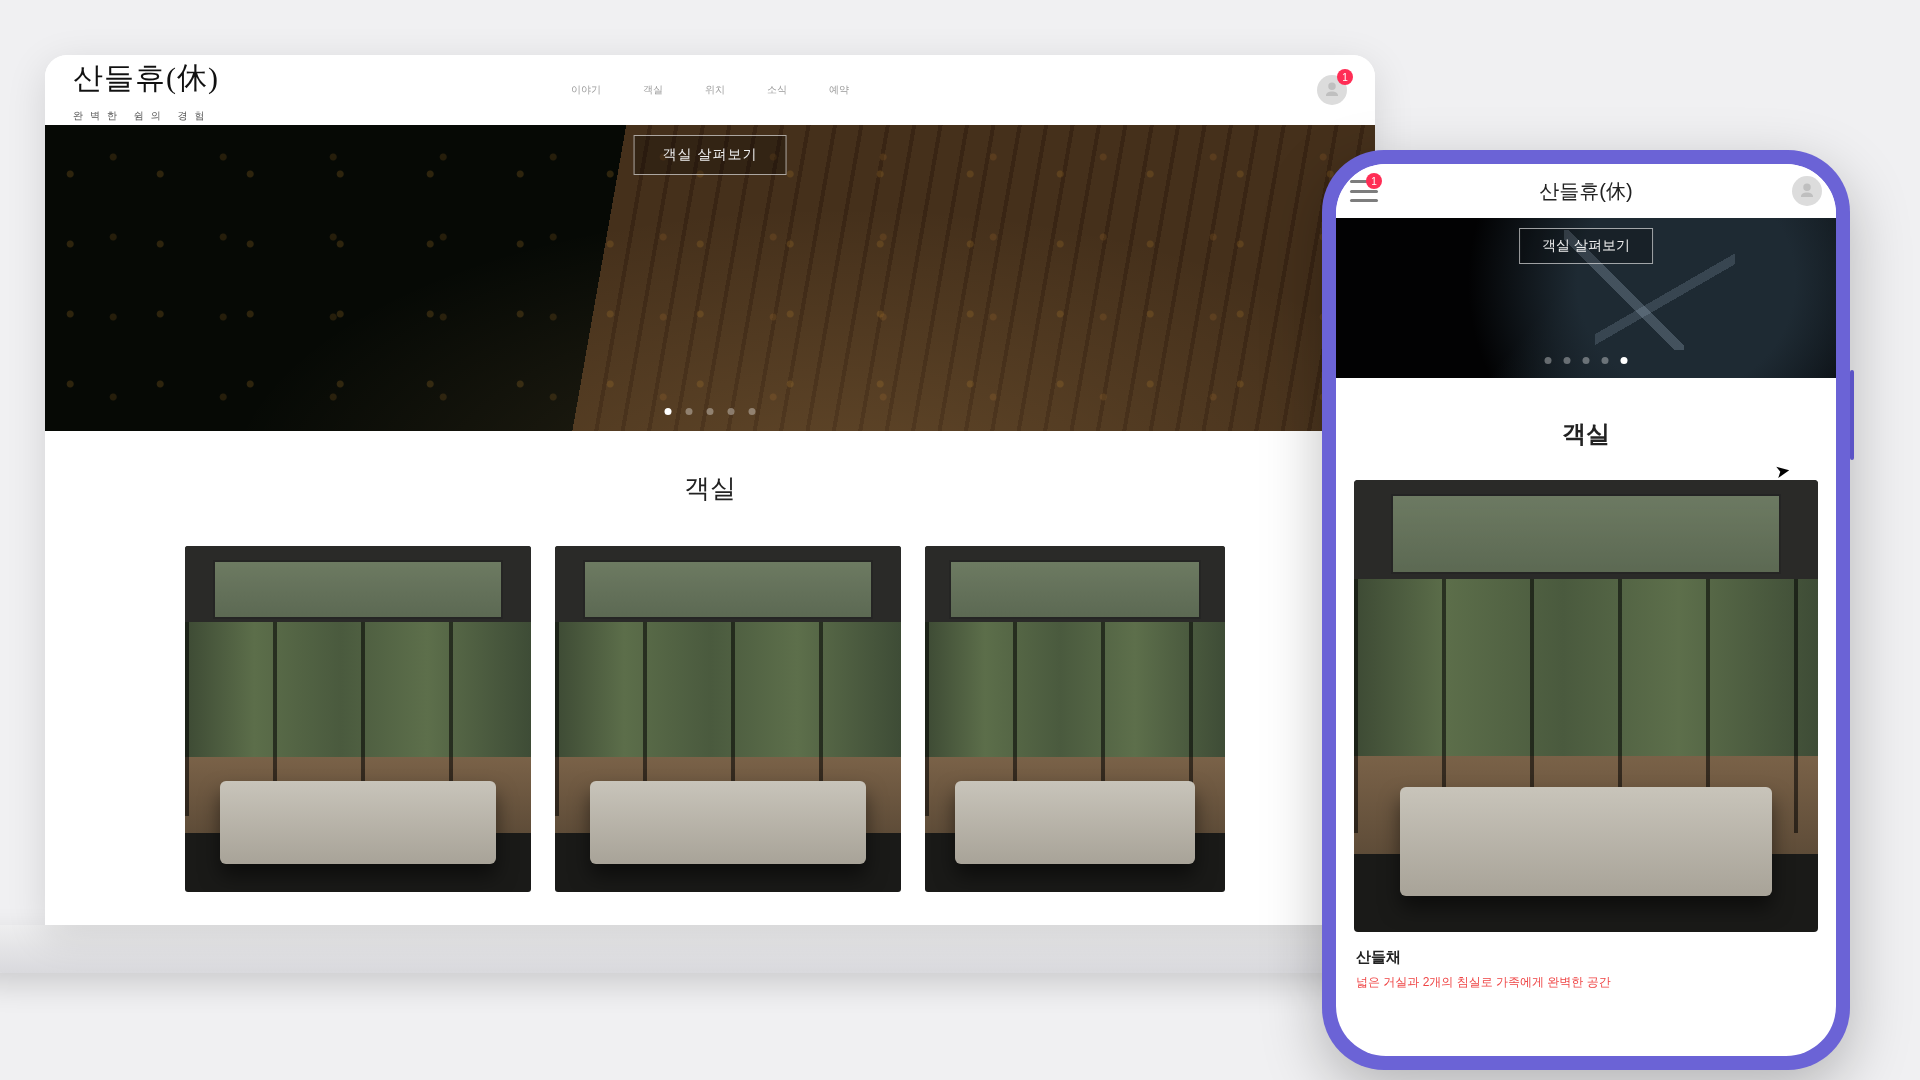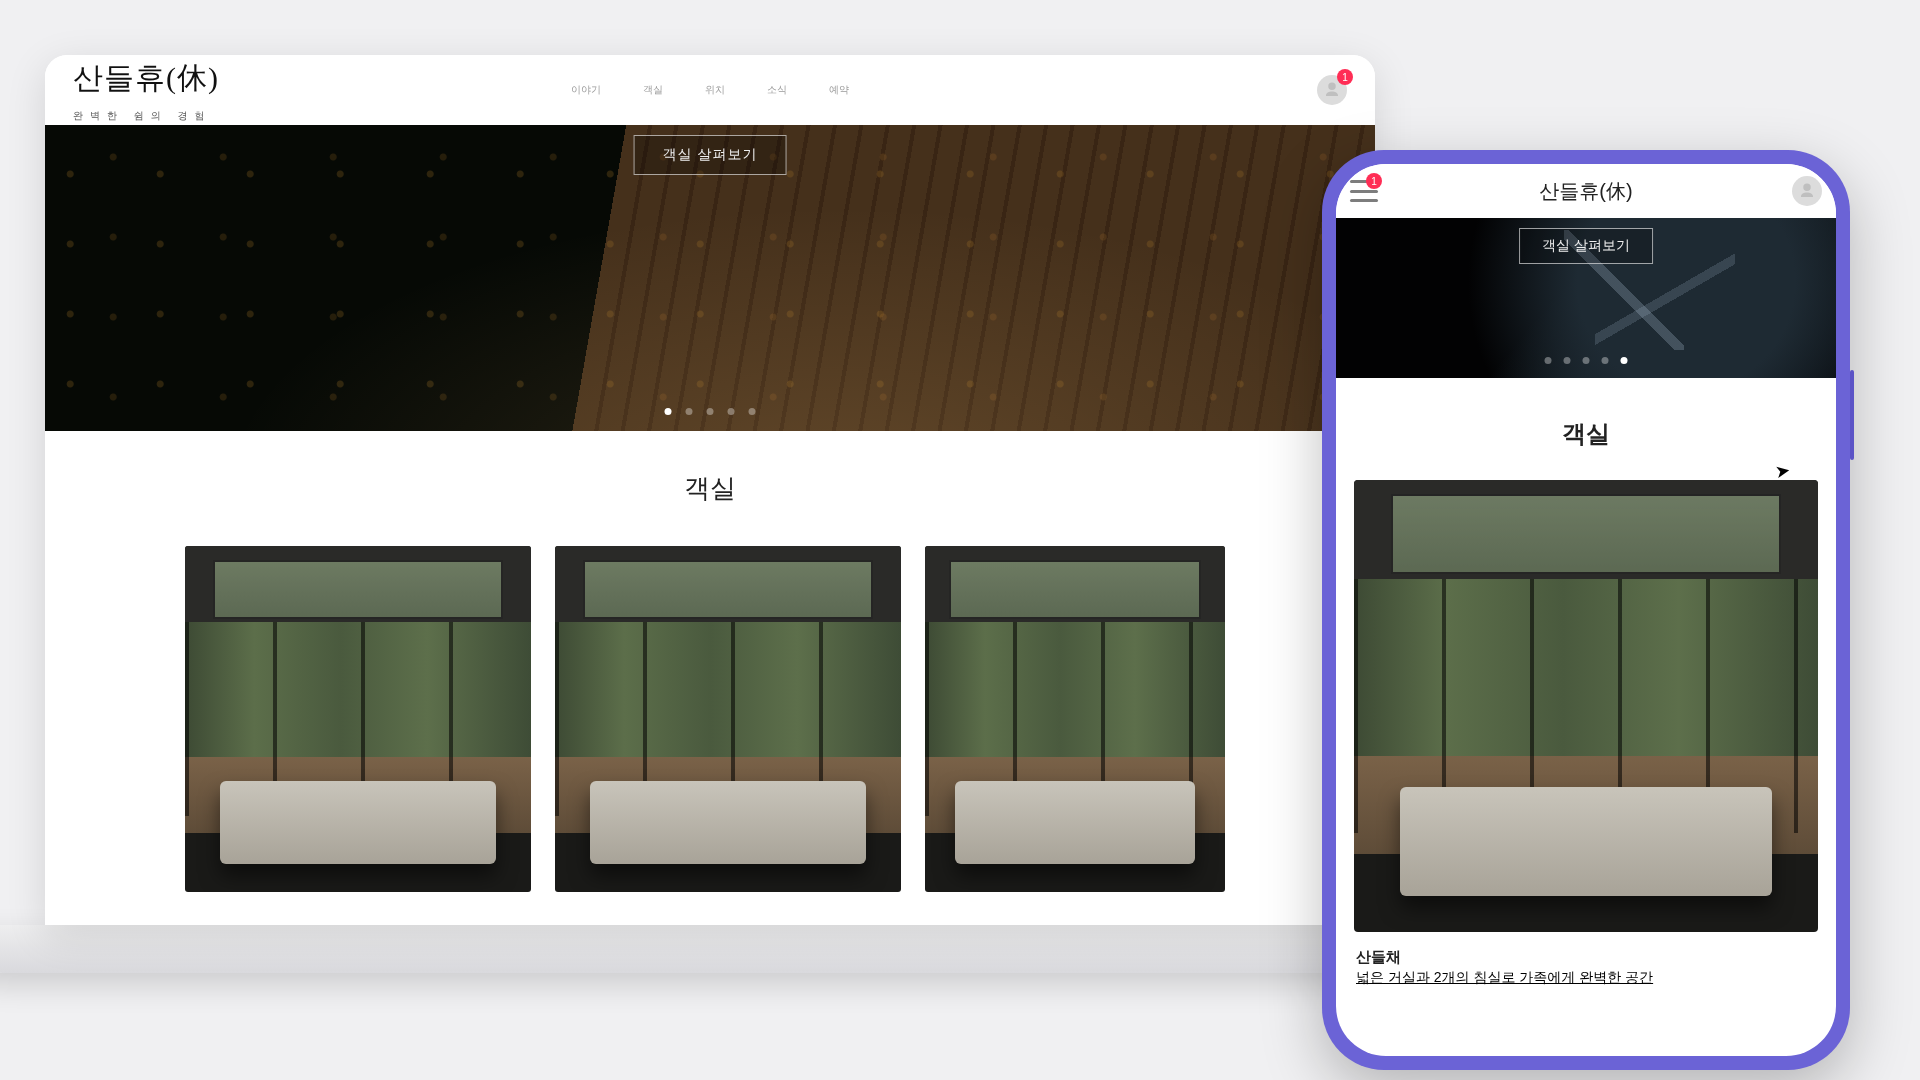--- a/index.html
+++ b/index.html
@@ -188,22 +188,22 @@
   position:absolute; left:50%; bottom:14px; transform:translateX(-50%);
   display:flex; gap:12px;
 }
 
 .m-section-title{ text-align:center; font-size:24px; color:#222; margin:40px 0 30px; font-family:"Nanum Myeongjo",serif;}
 .m-room{
   margin:0 18px; height:452px; border-radius:4px; overflow:hidden; position:relative; background:#1a1a18;
 }
 .m-room .glass-room::before{ top:3%; height:17%; }
 .m-caption{ padding:16px 20px 0;}
-.m-cap-title{ font-size:15px; color:#222; font-weight:600; font-family:Liberation Serif, serif;}
-.m-cap-desc{ font-size:14px; color:#000000; line-height:1.5;text-decoration:underline;}
+.m-cap-title{ font-size:15px; color:#222; font-weight:600; margin-bottom:6px;font-family:Liberation Serif, serif;}
+.m-cap-desc{ font-size:12px; color:#ef4444; line-height:1.5;}
 
 .cursor{ position:absolute; right:46px; top:296px; font-size:18px; color:#000; transform:rotate(-10deg);}
 </style>
 </head>
 <body>
 
 <div class="laptop">
   <div class="laptop-screen">
 
     <header class="d-header">

